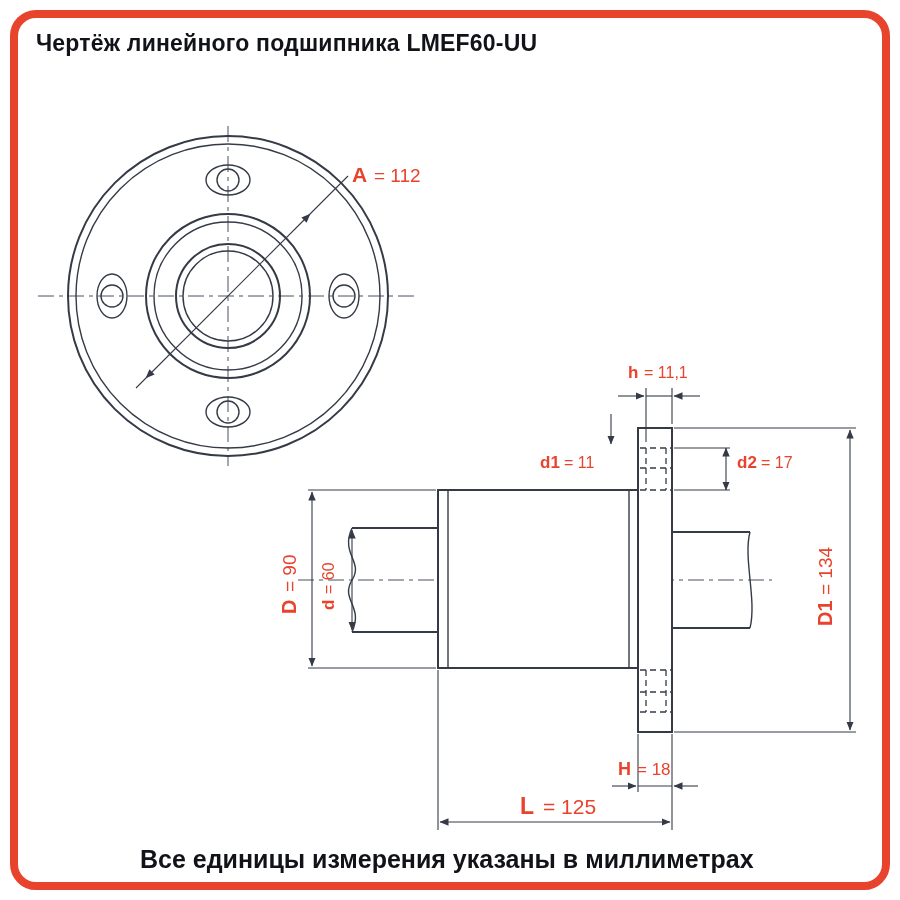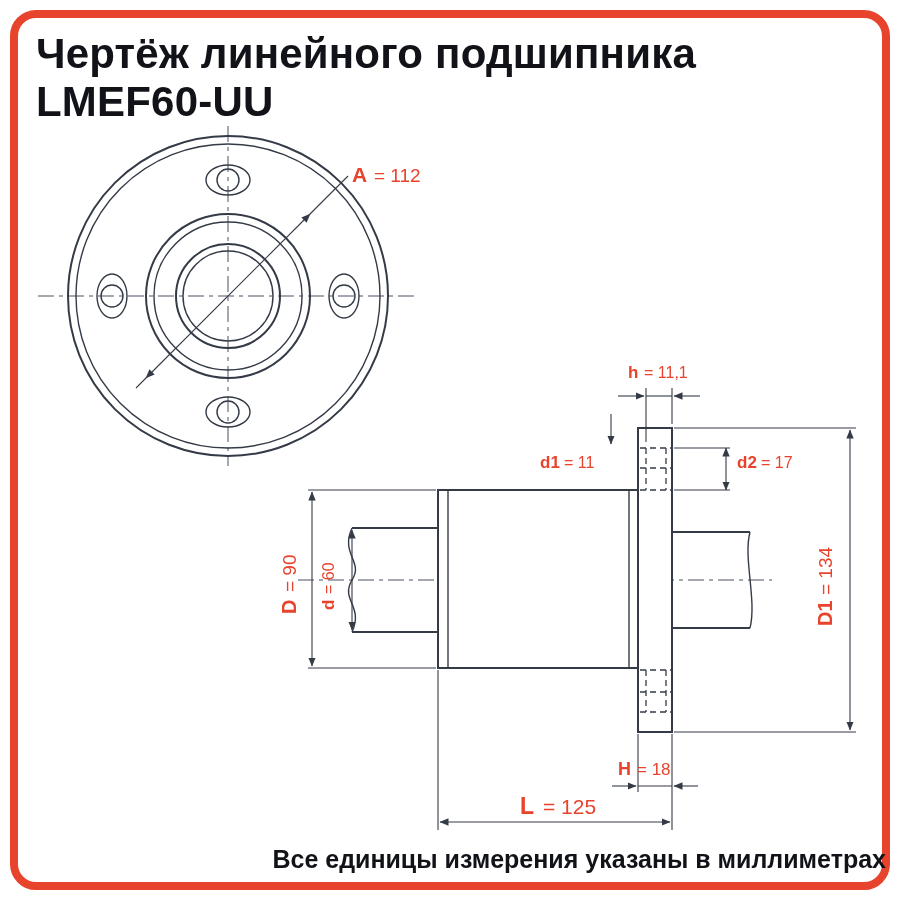--- a/index.html
+++ b/index.html
@@ -1,22 +1,22 @@
 <!DOCTYPE html>
 <html><head>
 <meta charset="utf-8">
 <style>
   html,body{margin:0;padding:0;background:#ffffff;}
   .page{position:relative;width:900px;height:900px;background:#ffffff;overflow:hidden;
         font-family:"Liberation Sans", sans-serif;}
   .frame{position:absolute;left:10px;top:10px;right:10px;bottom:10px;
          border:8px solid #e8432c;border-radius:26px;pointer-events:none;}
   .title{position:absolute;left:36px;top:30px;width:840px;
-         font-size:42px;font-weight:800;color:#111318;letter-spacing:.2px;}
-  .footer{position:absolute;left:140px;right:14px;bottom:26px;text-align:right;
+         font-size:23px;font-weight:800;color:#111318;letter-spacing:.2px;}
+  .footer{position:absolute;left:140px;right:14px;bottom:26px;text-align:left;
           font-size:25px;font-weight:700;color:#111318;}
   svg{position:absolute;left:0;top:0;}
   .ln  {stroke:#343b47;stroke-width:2;fill:none;}
   .ln2 {stroke:#343b47;stroke-width:1.4;fill:none;}
   .thin{stroke:#343b47;stroke-width:1.1;fill:none;}
   .cl  {stroke:#4a5160;stroke-width:1;fill:none;stroke-dasharray:16 5 4 5;}
   .hid {stroke:#343b47;stroke-width:1.3;fill:none;stroke-dasharray:6 4;}
   .white{fill:#ffffff;}
   .dl{fill:#e8432c;font-weight:700;}
   .dv{fill:#e8432c;font-weight:500;}

